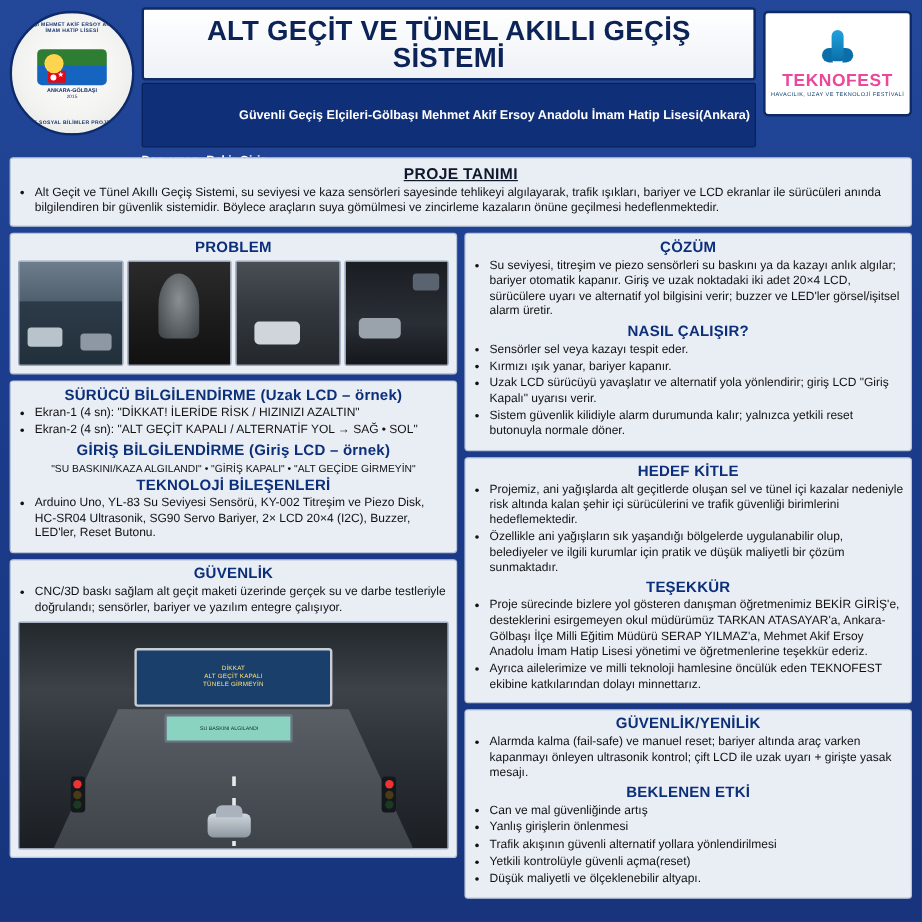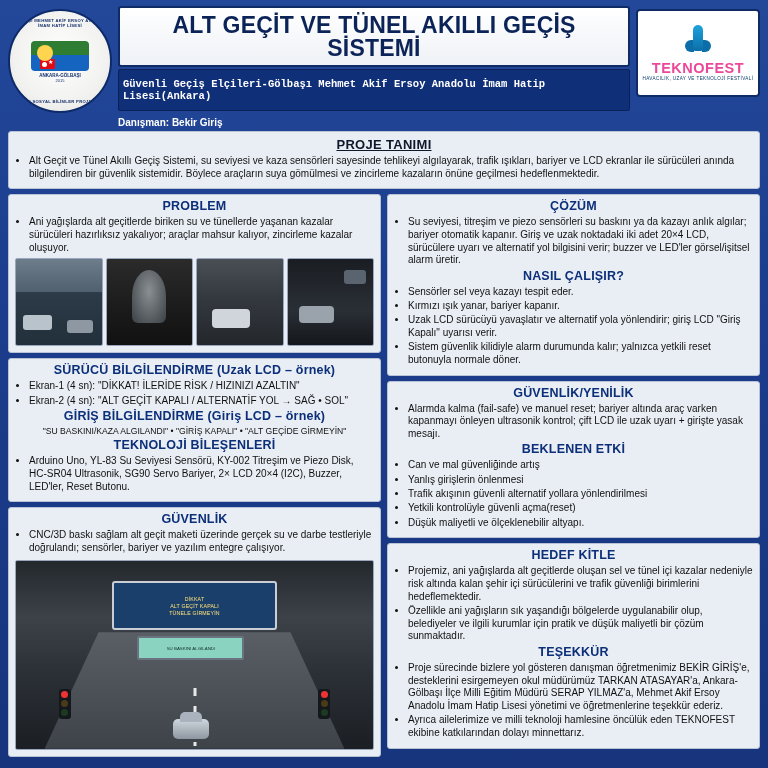--- a/index.html
+++ b/index.html
@@ -61,23 +61,23 @@
     background:linear-gradient(180deg,#ffffff,#eef1f6);
     border:2px solid #0f2b66;
     border-radius:3px;
     text-align:center;
     font-size:23px; font-weight:bold; letter-spacing:.2px;
     color:#0b2357;
     padding:6px 4px 5px;
     line-height:1;
   }
   .subtitle-bar {
-    background:#0f2f78; color:#fff; text-align:left;
-    font-size:10.5px; font-weight:bold; padding:8px 4px;
-    border:1px solid #0a2059; border-radius:2px;font-family:Liberation Mono, monospace;
+    background:#0f2f78; color:#fff; text-align:right;
+    font-size:10.5px; font-weight:bold; padding:20px 4px;
+    border:1px solid #0a2059; border-radius:2px;
   }
   .advisor { color:#fff; font-size:10px; font-weight:bold; padding-top:4px; }
   .members  { text-align:right; color:#fff; font-size:11px; font-weight:normal; padding-top:3px; }
 
   .logo-right {
     width:124px; flex:none; border:2px solid #0f2b66; border-radius:4px;
     background:#ffffff; margin-top:3px; height:88px;
     display:flex; flex-direction:column; align-items:center; justify-content:center;
   }
   .tf-rocket { width:28px;height:34px; position:relative; }
@@ -215,23 +215,20 @@
       <li>Alt Geçit ve Tünel Akıllı Geçiş Sistemi, su seviyesi ve kaza sensörleri sayesinde tehlikeyi algılayarak, trafik ışıkları, bariyer ve LCD ekranlar ile sürücüleri anında bilgilendiren bir güvenlik sistemidir. Böylece araçların suya gömülmesi ve zincirleme kazaların önüne geçilmesi hedeflenmektedir.</li>
     </ul>
   </div>
 
   <div class="cols">
 
     <div class="col">
 
       <div class="card">
         <h3>PROBLEM</h3>
-        <ul>
-          <li>Ani yağışlarda alt geçitlerde biriken su ve tünellerde yaşanan kazalar sürücüleri hazırlıksız yakalıyor; araçlar mahsur kalıyor, zincirleme kazalar oluşuyor.</li>
-        </ul>
         <div class="photos">
           <div class="photo ph1"></div>
           <div class="photo ph2"></div>
           <div class="photo ph3"></div>
           <div class="photo ph4"></div>
         </div>
       </div>
 
       <div class="card">
         <h3>SÜRÜCÜ BİLGİLENDİRME (Uzak LCD – örnek)</h3>
@@ -288,44 +285,44 @@
         <h3>NASIL ÇALIŞIR?</h3>
         <ul>
           <li>Sensörler sel veya kazayı tespit eder.</li>
           <li>Kırmızı ışık yanar, bariyer kapanır.</li>
           <li>Uzak LCD sürücüyü yavaşlatır ve alternatif yola yönlendirir; giriş LCD "Giriş Kapalı" uyarısı verir.</li>
           <li>Sistem güvenlik kilidiyle alarm durumunda kalır; yalnızca yetkili reset butonuyla normale döner.</li>
         </ul>
       </div>
 
       <div class="card">
+        <h3>HEDEF KİTLE</h3>
+        <ul>
+          <li>Projemiz, ani yağışlarda alt geçitlerde oluşan sel ve tünel içi kazalar nedeniyle risk altında kalan şehir içi sürücülerini ve trafik güvenliği birimlerini hedeflemektedir.</li>
+          <li>Özellikle ani yağışların sık yaşandığı bölgelerde uygulanabilir olup, belediyeler ve ilgili kurumlar için pratik ve düşük maliyetli bir çözüm sunmaktadır.</li>
+        </ul>
+        <h3>TEŞEKKÜR</h3>
+        <ul>
+          <li>Proje sürecinde bizlere yol gösteren danışman öğretmenimiz BEKİR GİRİŞ'e, desteklerini esirgemeyen okul müdürümüz TARKAN ATASAYAR'a, Ankara-Gölbaşı İlçe Milli Eğitim Müdürü SERAP YILMAZ'a, Mehmet Akif Ersoy Anadolu İmam Hatip Lisesi yönetimi ve öğretmenlerine teşekkür ederiz.</li>
+          <li>Ayrıca ailelerimize ve milli teknoloji hamlesine öncülük eden TEKNOFEST ekibine katkılarından dolayı minnettarız.</li>
+        </ul>
+      </div>
+
+      <div class="card">
         <h3>GÜVENLİK/YENİLİK</h3>
         <ul>
           <li>Alarmda kalma (fail-safe) ve manuel reset; bariyer altında araç varken kapanmayı önleyen ultrasonik kontrol; çift LCD ile uzak uyarı + girişte yasak mesajı.</li>
         </ul>
         <h3>BEKLENEN ETKİ</h3>
         <ul>
           <li>Can ve mal güvenliğinde artış</li>
           <li>Yanlış girişlerin önlenmesi</li>
           <li>Trafik akışının güvenli alternatif yollara yönlendirilmesi</li>
           <li>Yetkili kontrolüyle güvenli açma(reset)</li>
           <li>Düşük maliyetli ve ölçeklenebilir altyapı.</li>
         </ul>
       </div>
 
-      <div class="card">
-        <h3>HEDEF KİTLE</h3>
-        <ul>
-          <li>Projemiz, ani yağışlarda alt geçitlerde oluşan sel ve tünel içi kazalar nedeniyle risk altında kalan şehir içi sürücülerini ve trafik güvenliği birimlerini hedeflemektedir.</li>
-          <li>Özellikle ani yağışların sık yaşandığı bölgelerde uygulanabilir olup, belediyeler ve ilgili kurumlar için pratik ve düşük maliyetli bir çözüm sunmaktadır.</li>
-        </ul>
-        <h3>TEŞEKKÜR</h3>
-        <ul>
-          <li>Proje sürecinde bizlere yol gösteren danışman öğretmenimiz BEKİR GİRİŞ'e, desteklerini esirgemeyen okul müdürümüz TARKAN ATASAYAR'a, Ankara-Gölbaşı İlçe Milli Eğitim Müdürü SERAP YILMAZ'a, Mehmet Akif Ersoy Anadolu İmam Hatip Lisesi yönetimi ve öğretmenlerine teşekkür ederiz.</li>
-          <li>Ayrıca ailelerimize ve milli teknoloji hamlesine öncülük eden TEKNOFEST ekibine katkılarından dolayı minnettarız.</li>
-        </ul>
-      </div>
-
     </div>
   </div>
 
   <div class="footer-sp"></div>
 </div>
 
 </body></html>

